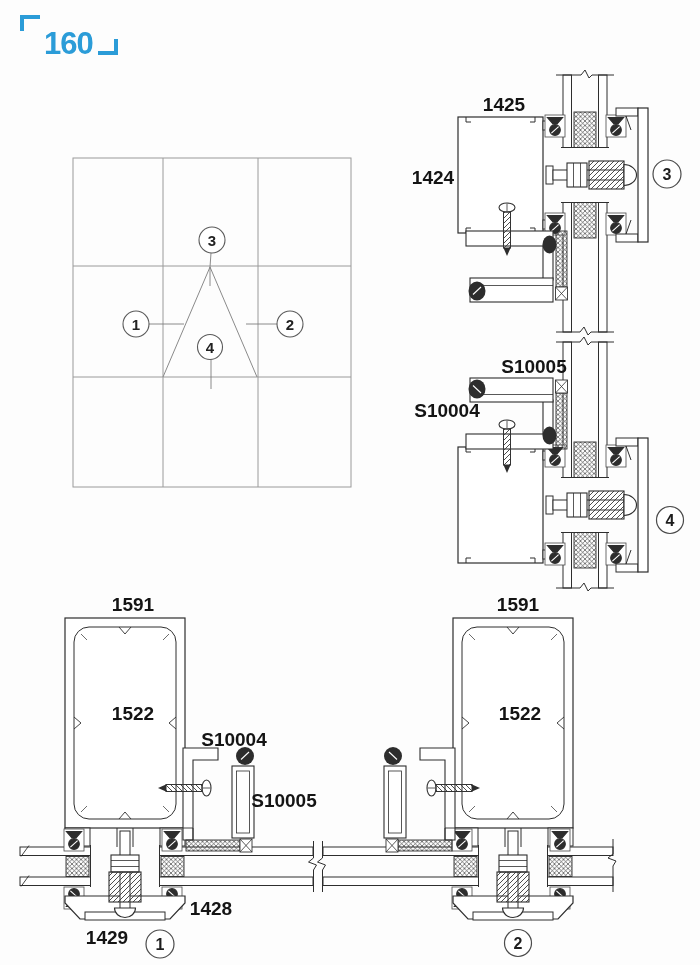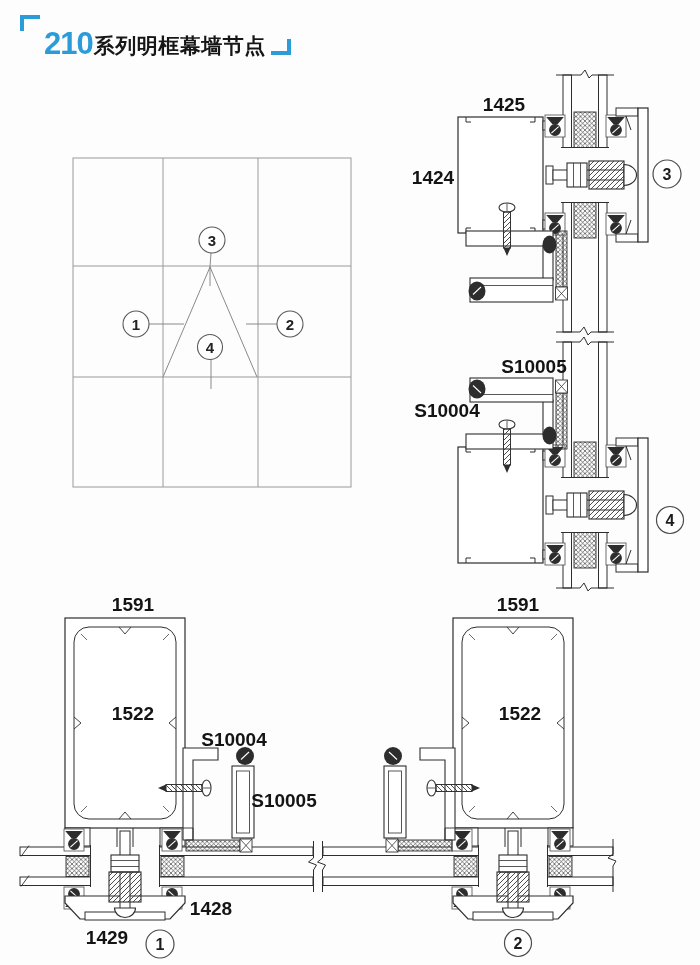--- a/index.html
+++ b/index.html
@@ -23,22 +23,21 @@
   .cnum{font-size:16px;font-weight:700;fill:#1d1d1d;text-anchor:middle;}
   .enum{font-size:15px;font-weight:700;fill:#222;text-anchor:middle;}
 </style>
 </head>
 <body>
 
 <div class="stage">
 
   <div class="title">
     <span class="brk tl"></span>
-    <span class="series">210</span>
-    <span class="zh">系列明框幕墙节点</span>
+    <span class="series">160</span>
     <span class="brk br"></span>
   </div>
 
   <svg width="700" height="965" viewBox="0 0 700 965">
     <defs>
       <pattern id="mesh" width="4.5" height="4.5" patternUnits="userSpaceOnUse">
         <path d="M0,4.5 L4.5,0 M0,0 L4.5,4.5" stroke="#3a3a3a" stroke-width="0.65" fill="none"></path>
       </pattern>
       <pattern id="diag" width="5" height="5" patternUnits="userSpaceOnUse">
         <path d="M0,5 L5,0" stroke="#3a3a3a" stroke-width="0.9" fill="none"></path>

